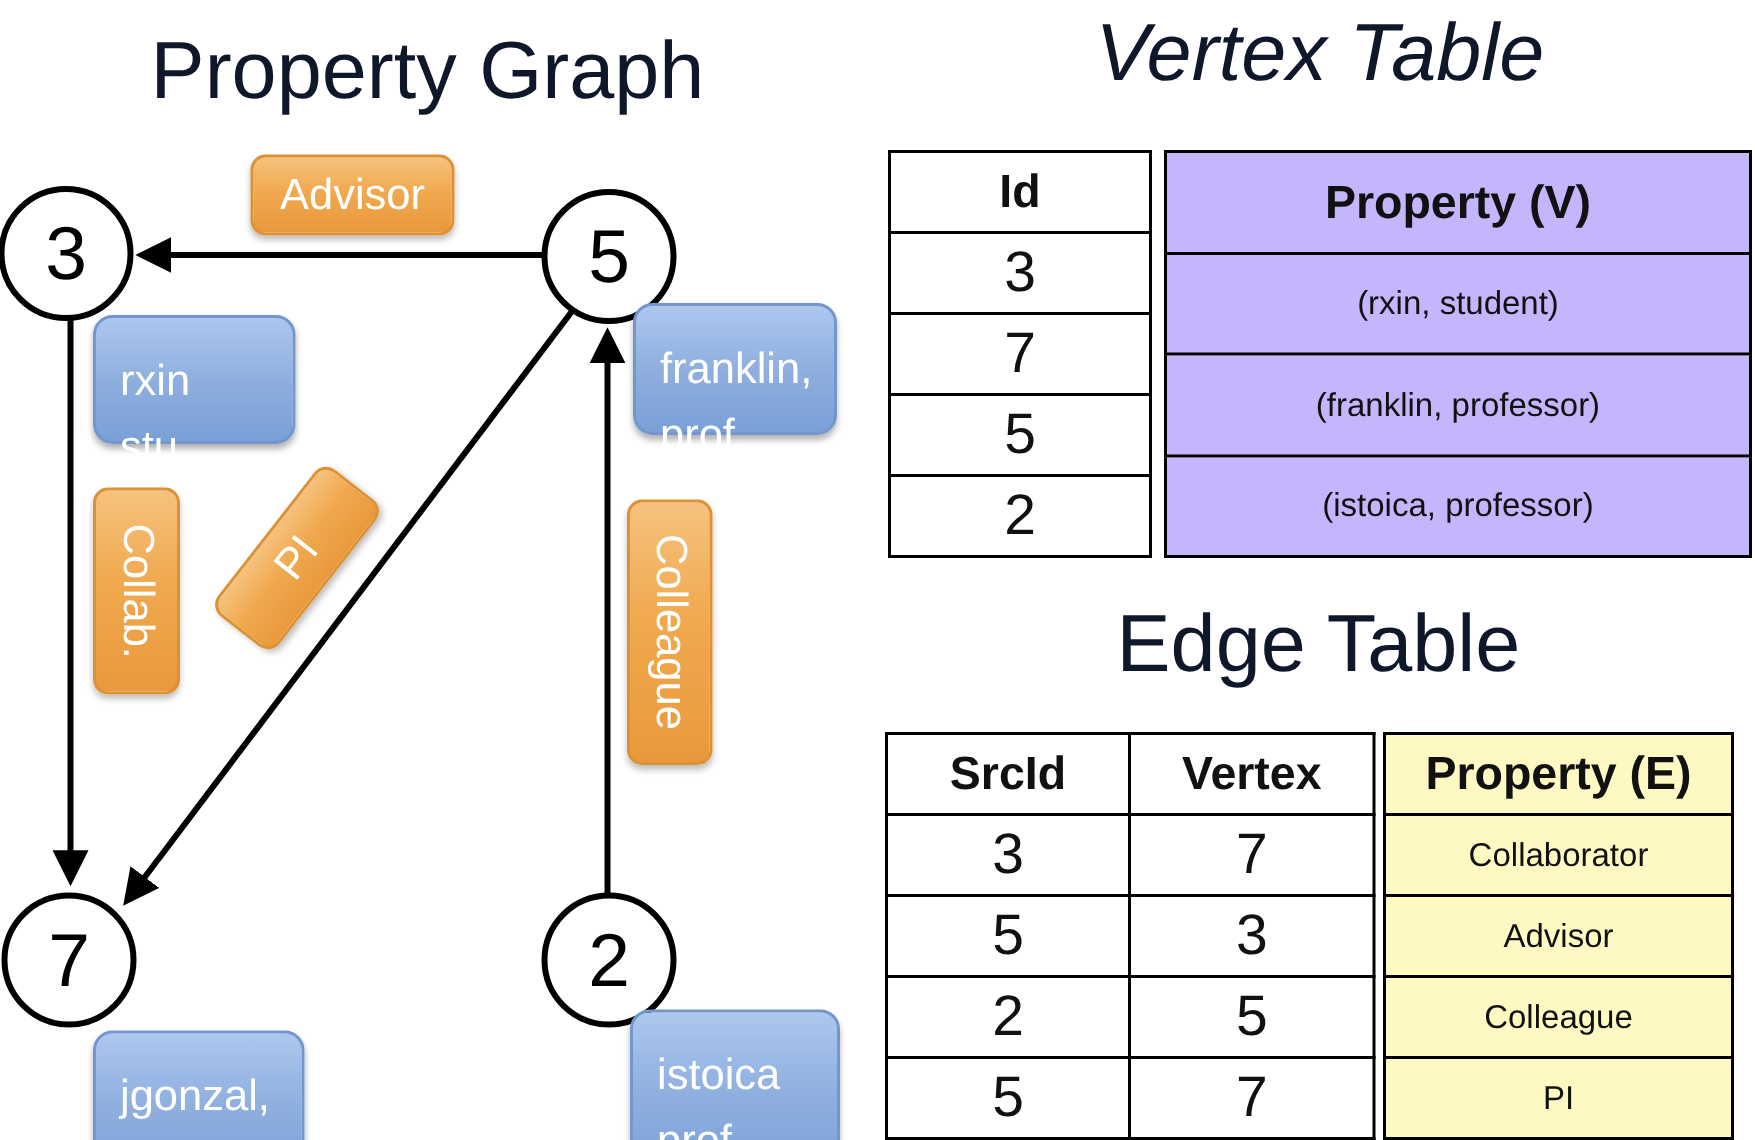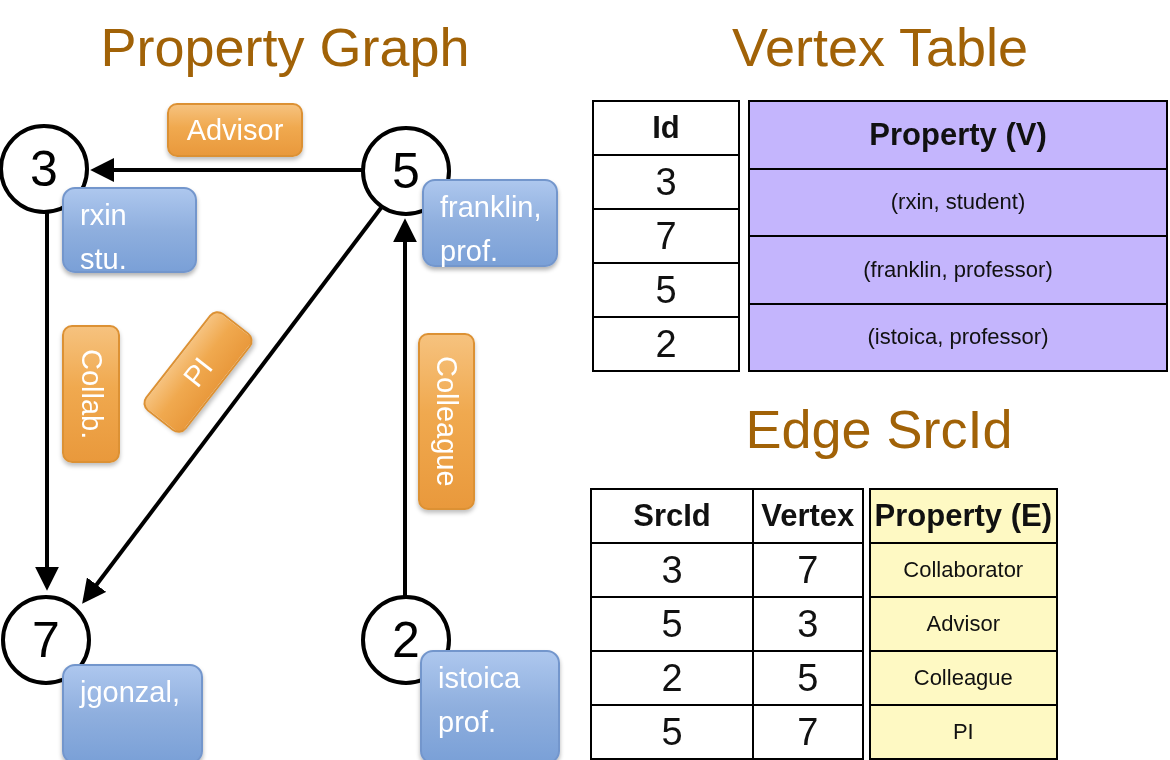--- a/index.html
+++ b/index.html
@@ -3,21 +3,21 @@
 <meta charset="utf-8">
 <style>
   html,body{margin:0;padding:0;background:#fff;}
   #stage{
     position:relative;width:1170px;height:760px;overflow:hidden;
     background:#fff;font-family:"Liberation Sans",sans-serif;color:#111;
   }
   .abs{position:absolute;}
   
   .big-title{
-    font-size:54px;font-weight:400;letter-spacing:0px;color:#a16207;
+    font-size:54px;font-weight:400;letter-spacing:0px;color:#0f172a;
     text-align:center;white-space:nowrap;
   }
   
   .node{
     width:90px;height:90px;border:4px solid #000;border-radius:50%;
     background:#fff;box-sizing:border-box;display:flex;align-items:center;
     justify-content:center;font-size:50px;font-weight:400;color:#000;z-index:3;
   }
   
   .edge-label{
@@ -27,21 +27,21 @@
     color:#fff;display:flex;align-items:center;justify-content:center;
     font-size:29px;z-index:4;box-sizing:border-box;white-space:nowrap;
   }
   .edge-label.vert{writing-mode:vertical-rl;}
   
   .vprop{
     background:linear-gradient(180deg,#adc7ee 0%,#8fafde 50%,#7aa0d7 100%);
     border:2px solid #7396cc;border-radius:13px;
     box-shadow:0 3px 4px rgba(0,0,0,0.3);
     color:#fff;font-size:29px;line-height:44px;
-    padding:4px 8px 0 16px;box-sizing:border-box;z-index:5;white-space:nowrap;
+    padding:20px 8px 0 16px;box-sizing:border-box;z-index:5;white-space:nowrap;margin-top:23px;
   }
   
   .tbl-group{display:flex;align-items:stretch;}
   table.tbl{border-collapse:collapse;table-layout:fixed;}
   table.tbl td{
     border:2.5px solid #000;height:52px;text-align:center;vertical-align:middle;
     padding:0 4px;overflow:hidden;white-space:nowrap;
   }
   td.th{font-weight:700;font-size:31px;}
   td.num{font-size:38px;}
@@ -61,22 +61,22 @@
         <path d="M0,0 L10,5 L0,10 z" fill="#000"></path>
       </marker>
     </defs>
     <line x1="380" y1="170" x2="95" y2="170" stroke="#000" stroke-width="4" marker-end="url(#arrow)"></line>
     <line x1="47" y1="195" x2="47" y2="586" stroke="#000" stroke-width="4" marker-end="url(#arrow)"></line>
     <line x1="390" y1="196" x2="85" y2="600" stroke="#000" stroke-width="4" marker-end="url(#arrow)"></line>
     <line x1="405" y1="615" x2="405" y2="223" stroke="#000" stroke-width="4" marker-end="url(#arrow)"></line>
   </svg>
 
   <div class="abs big-title" style="left:0;top:16px;width:570px;">Property Graph</div>
-  <div class="abs big-title" style="left:592px;top:16px;width:576px;">Vertex Table</div>
-  <div class="abs big-title" style="left:590px;top:398px;width:578px;">Edge SrcId</div>
+  <div class="abs big-title" style="left:592px;top:4px;width:576px;font-style:italic;">Vertex Table</div>
+  <div class="abs big-title" style="left:590px;top:398px;width:578px;">Edge Table</div>
 
   <div class="abs node" style="left:-1px;top:124px;">3</div>
   <div class="abs node" style="left:361px;top:126px;">5</div>
   <div class="abs node" style="left:1px;top:595px;">7</div>
   <div class="abs node" style="left:361px;top:595px;">2</div>
 
   <div class="abs edge-label" style="left:167px;top:103px;width:136px;height:54px;">Advisor</div>
   <div class="abs edge-label vert" style="left:62px;top:325px;width:58px;height:138px;">Collab.</div>
   <div class="abs edge-label" style="left:136px;top:346px;width:124px;height:52px;transform:rotate(-52deg);">PI</div>
   <div class="abs edge-label vert" style="left:418px;top:333px;width:57px;height:177px;">Colleague</div>
@@ -91,21 +91,21 @@
   </div>
   <div class="abs vprop" style="left:62px;top:664px;width:141px;height:100px;">
     <div>jgonzal,</div>
   </div>
   <div class="abs vprop" style="left:420px;top:650px;width:140px;height:114px;">
     <div>istoica</div>
     <div>prof.</div>
   </div>
 
   <div class="abs tbl-group" style="left:592px;top:100px;width:576px;gap:8px;">
-    <table class="tbl" style="width:148px;">
+    <table class="tbl" style="width:176px;">
       <tbody>
           <tr>
         <td class="th">Id</td>
           </tr>
       <tr>
         <td class="num">3</td>
           </tr>
       <tr>
         <td class="num">7</td>
           </tr>
@@ -128,21 +128,21 @@
       <tr>
         <td class="val">(franklin, professor)</td>
           </tr>
       <tr>
         <td class="val">(istoica, professor)</td>
           </tr>
     </tbody>
       </table>
   </div>
 
-  <div class="abs tbl-group" style="left:590px;top:488px;width:468px;gap:5px;">
+  <div class="abs tbl-group" style="left:590px;top:488px;width:566px;gap:5px;">
     <table class="tbl" style="width:327px;">
       <tbody>
           <tr>
         <td class="th" style="width:152px;">SrcId</td>
         <td class="th">Vertex</td>
           </tr>
       <tr>
         <td class="num">3</td>
         <td class="num">7</td>
           </tr>

